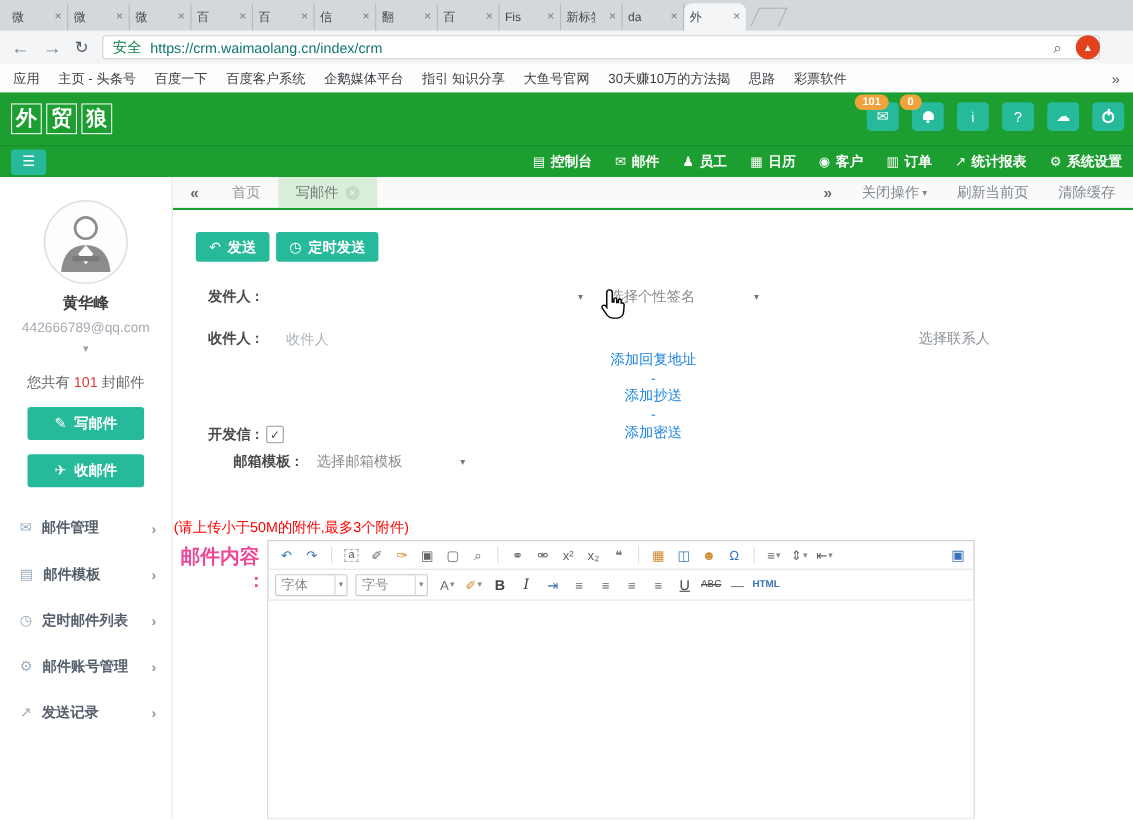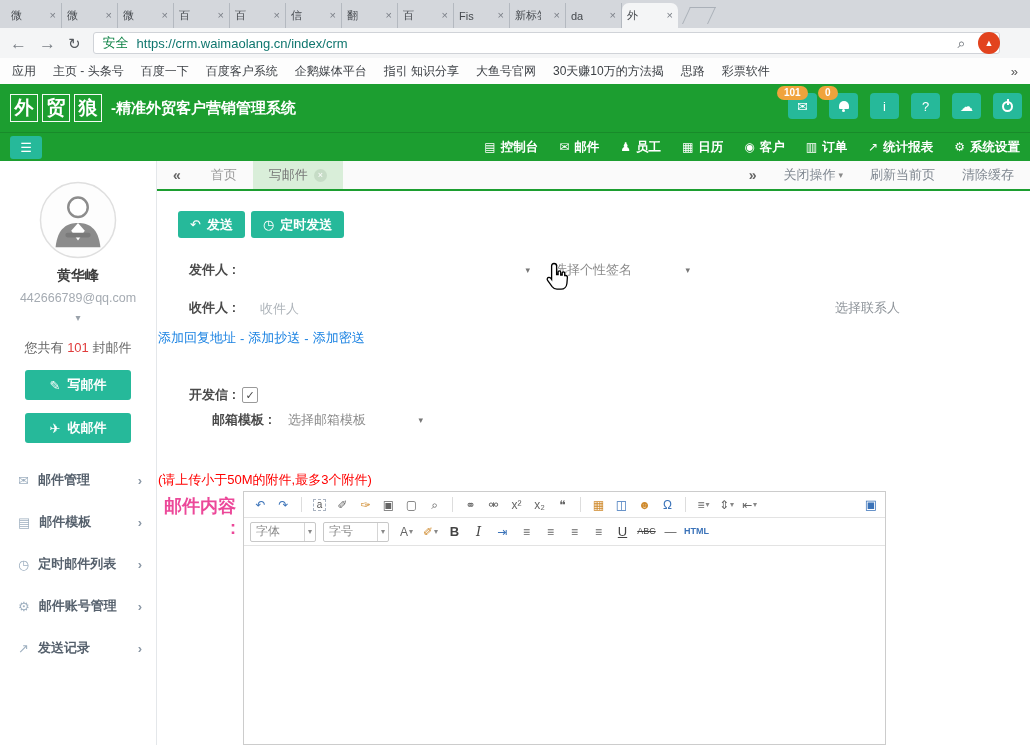--- a/index.html
+++ b/index.html
@@ -317,21 +317,20 @@
   <div class="green">
     <div class="logorow">
       <div style="display:flex;">
 
           <span class="logochar">外</span>
 
           <span class="logochar">贸</span>
 
           <span class="logochar">狼</span>
         </div>
-      <span class="logosub">-精准外贸客户营销管理系统</span>
       <div class="hbtns">
 
           <div class="hbtn">
             <span class="hbadge">101</span>
 
             <span>✉</span>
           </div>
 
           <div class="hbtn">
             <span class="hbadge">0</span>
@@ -528,21 +527,21 @@
         <span class="caret">▾</span>
       </span>
     </div>
 
     <div class="frow" style="top:108px;">
       <span class="flabel">收件人 :</span>
       <input class="finput" style="margin-left: 16px;" placeholder="收件人">
       <span class="contacts">选择联系人</span>
     </div>
 
-    <div class="frow linkrow" style="top:138px;">
+    <div class="frow linkrow" style="top:127px;flex-direction:column;">
 
       <a href="#">添加回复地址</a>
       <span class="linksep">-</span>
       <a href="#">添加抄送</a>
       <span class="linksep">-</span>
       <a href="#">添加密送</a>
     </div>
 
 
     <div class="frow" style="top:195px;">

